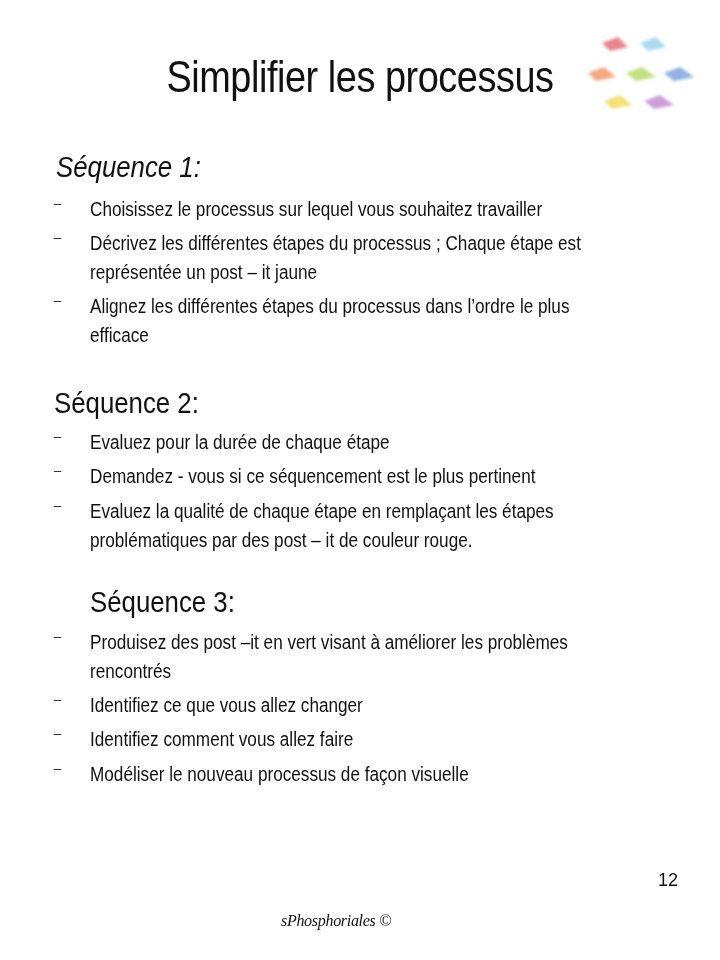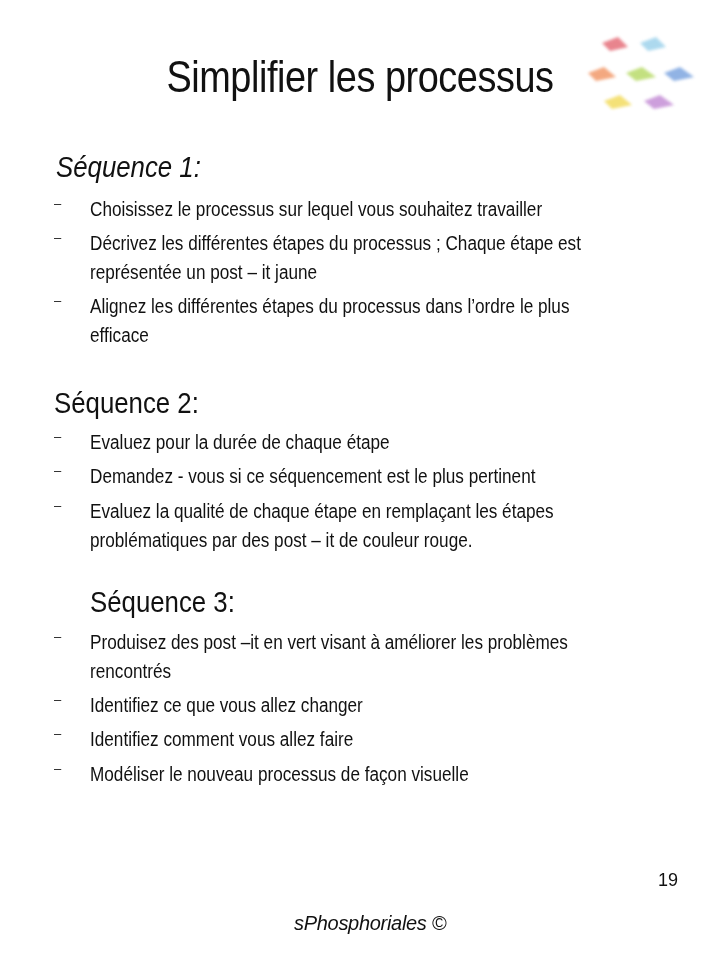--- a/index.html
+++ b/index.html
@@ -5,21 +5,21 @@
   html, body { margin: 0; padding: 0; background: #ffffff; }
   body { width: 720px; height: 960px; position: relative; overflow: hidden; font-family: "Liberation Sans", sans-serif; color: #111; }
   .title { position: absolute; left: 0; width: 720px; top: 52px; text-align: center; font-size: 44px; transform: scaleX(0.86); transform-origin: 360px 0; letter-spacing: -0.5px; }
   .butterflies { position: absolute; left: 580px; top: 25px; width: 130px; height: 95px; }
   .seq-head { position: absolute; font-size: 30px; transform: scaleX(0.86); transform-origin: 0 0; white-space: nowrap; }
   .seq-head.italic { font-style: italic; }
   .item { position: absolute; left: 54px; width: 610px; font-size: 19.5px; line-height: 29px; }
   .item .dash { position: absolute; left: 0; top: -6px; font-size: 13px; }
   .item .txt { display: block; margin-left: 36px; transform: scaleX(0.88); transform-origin: 0 0; width: 650px; }
   .page-num { position: absolute; left: 658px; top: 870px; font-size: 18px; }
-  .footer { position: absolute; left: 294px; top: 912px; font-family: Liberation Sans, sans-serif; font-style: italic; font-size: 20px; letter-spacing: -0.3px; }
+  .footer { position: absolute; left: 281px; top: 912px; font-family: Liberation Serif, serif; font-style: italic; font-size: 16px; letter-spacing: -0.3px; }
 </style>
 </head>
 <body>
 
 <div class="title">Simplifier les processus</div>
 
 <svg class="butterflies" viewBox="0 0 130 95">
   <defs>
       <filter id="bl">
         <feGaussianBlur stdDeviation="1.4"></feGaussianBlur>
@@ -82,14 +82,14 @@
 </div>
 <div class="item" style="top:725px;">
   <span class="dash">–</span>
   <span class="txt">Identifiez comment vous allez faire</span>
 </div>
 <div class="item" style="top:760px;">
   <span class="dash">–</span>
   <span class="txt">Modéliser le nouveau processus de façon visuelle</span>
 </div>
 
-<div class="page-num">19</div>
+<div class="page-num">12</div>
 <div class="footer">sPhosphoriales ©</div>
 
 </body></html>

